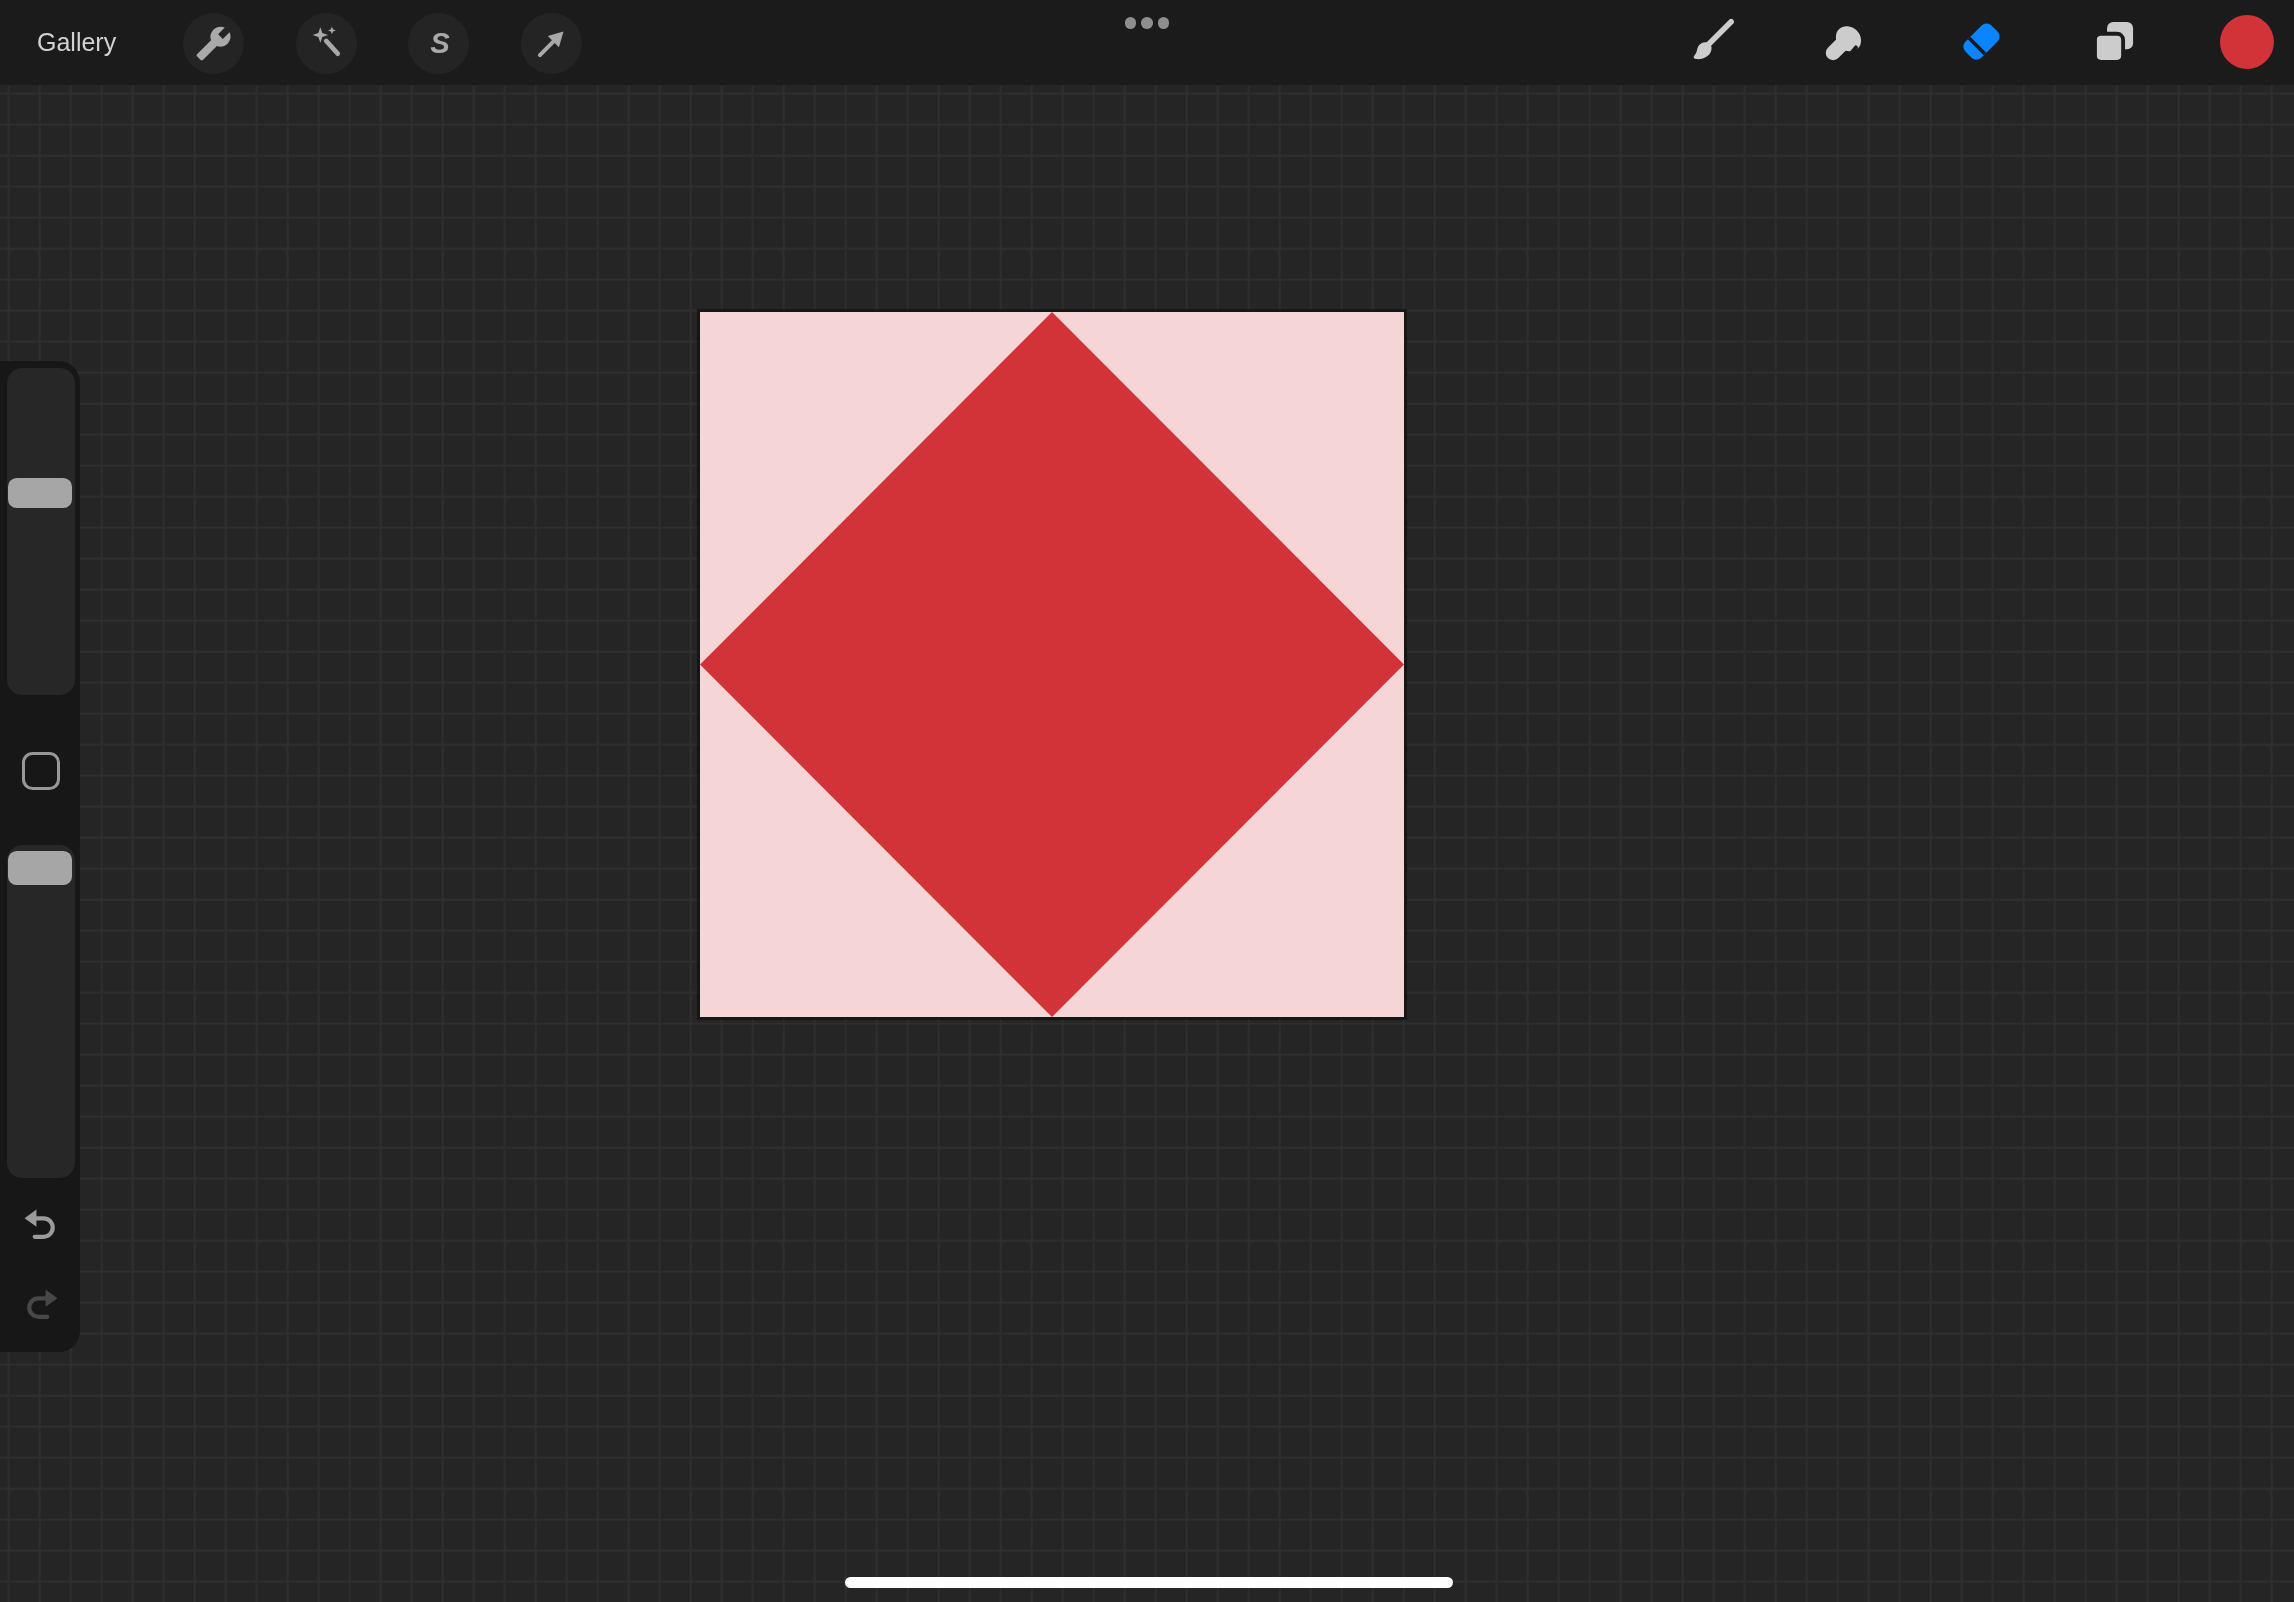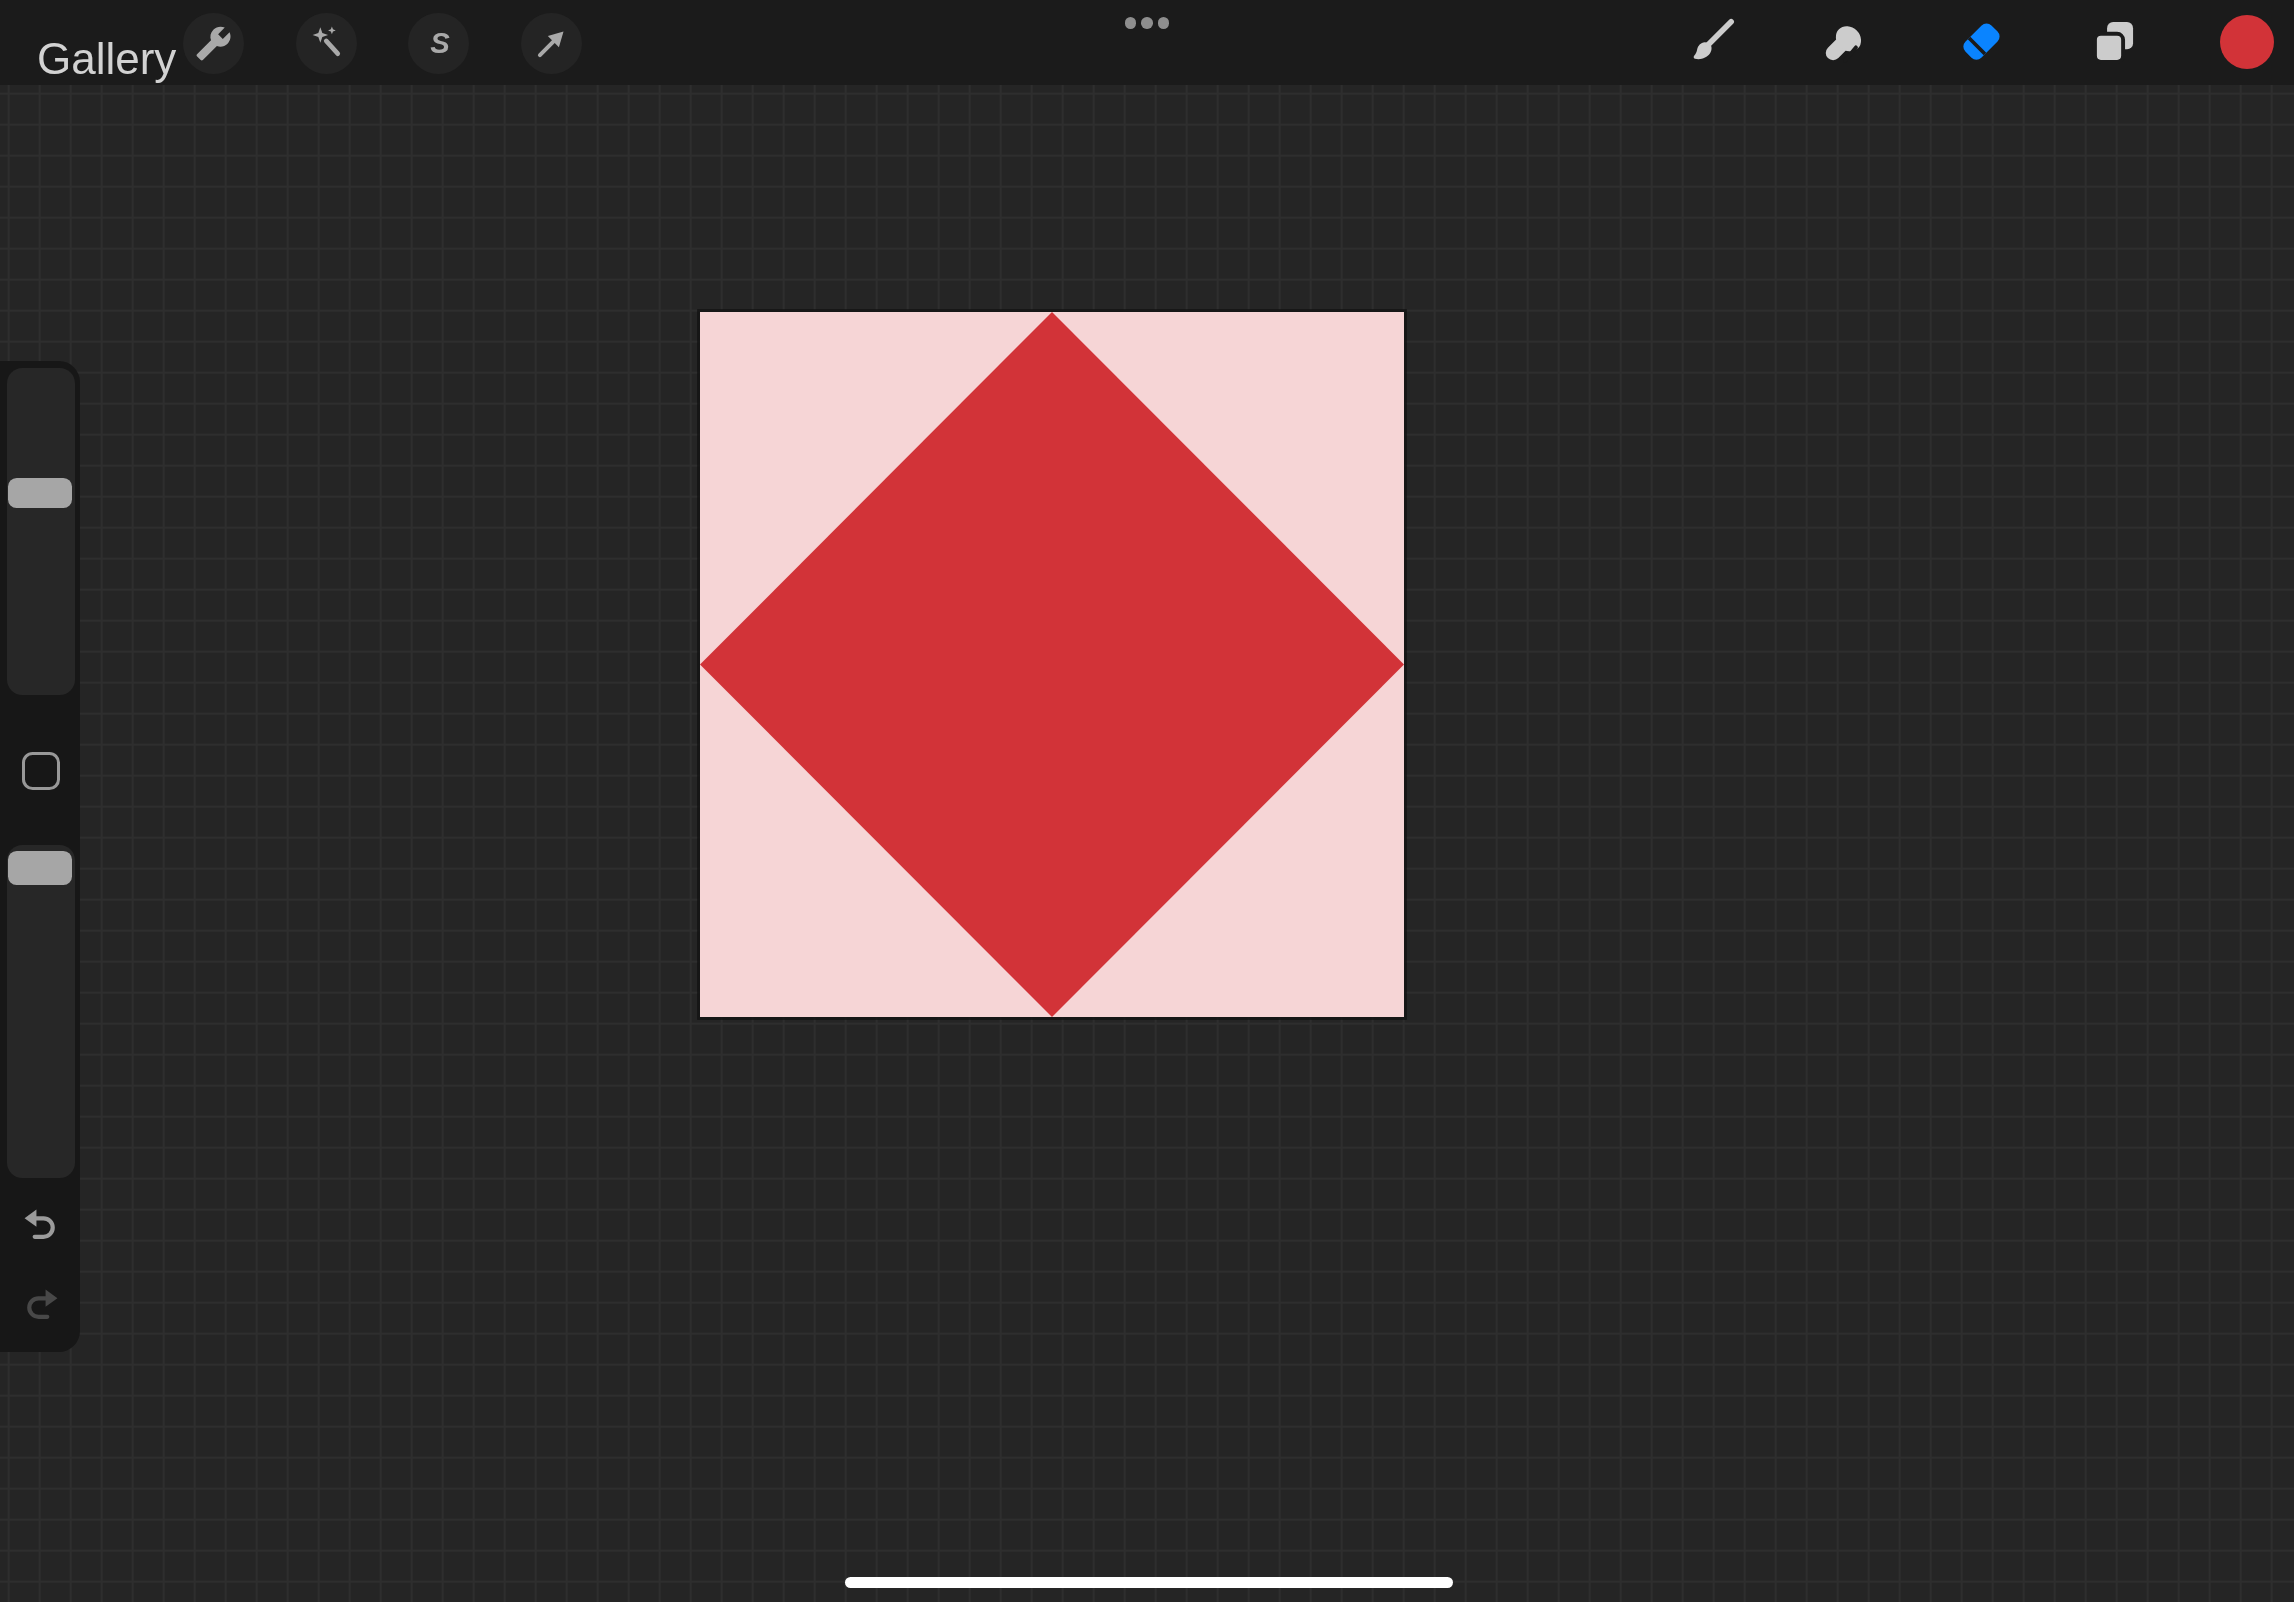--- a/index.html
+++ b/index.html
@@ -32,22 +32,22 @@
 
   
   .artwork{position:absolute;left:700px;top:227px;width:704px;height:705px;
     background:var(--artwork-pink);box-shadow:0 0 0 2.9px rgba(15,15,15,.7);}
   .artwork .diamond{position:absolute;inset:0;background:var(--artwork-red);
     clip-path:polygon(50% 0%,100% 50%,50% 100%,0% 50%);}
 
   
   .topbar{position:absolute;left:0;top:0;width:2294px;height:85px;
     background:var(--topbar-bg);z-index:5;}
-  .gallery{position:absolute;left:37px;top:16px;height:85px;display:flex;
-    align-items:center;font-size:44px;color:var(--text-gray);cursor:default;}
+  .gallery{position:absolute;left:37px;top:0;height:85px;display:flex;
+    align-items:center;font-size:25px;color:var(--text-gray);cursor:default;}
   .circle-btn{position:absolute;top:12.5px;width:61px;height:61px;border-radius:50%;
     background:#242424;display:flex;align-items:center;justify-content:center;
     color:var(--icon-gray);}
   .circle-btn svg{width:37px;height:37px;}
   .dots{position:absolute;left:0;right:0;top:17.3px;display:flex;gap:4.8px;
     justify-content:center;width:2294px;pointer-events:none;}
   .dots span{width:11.5px;height:11.5px;border-radius:50%;background:#8e8e8e;}
   .tool-btn{position:absolute;top:15.4px;width:54px;height:54px;display:flex;
     align-items:center;justify-content:center;color:var(--icon-light);}
   .tool-btn svg{width:52px;height:52px;}

